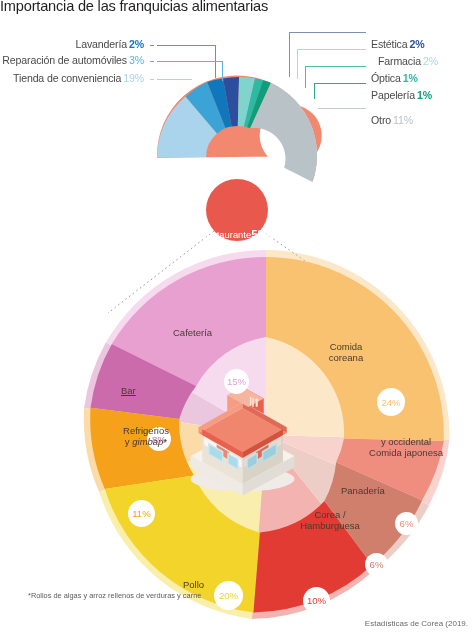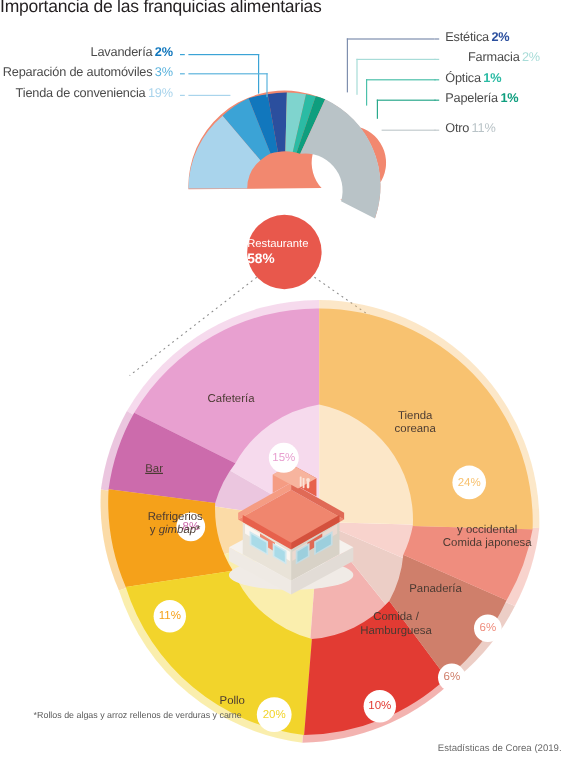--- a/index.html
+++ b/index.html
@@ -33,21 +33,21 @@
   .lg {
     position: absolute;
     font-size: 10.6px;
     color: #4a4a4a;
     white-space: nowrap;
     letter-spacing: -0.15px;
   }
   .lg .pc { font-weight: bold; margin-left: 2px; }
 
   .lg-left { text-align: right; }
-  .lg-right { text-align: left; }
+  .lg-right { text-align: left; margin-top: 13px; }
 
   
   .leader {
     position: absolute;
     background: #9fb6c4;
     height: 1px;
   }
   .leader-v {
     position: absolute;
     width: 1px;
@@ -62,23 +62,23 @@
     position: absolute;
     left: 0; top: 0;
     width: 474px; height: 634px;
   }
 
   
   .badge {
     position: absolute;
     border-radius: 50%;
     display: flex;
-    align-items: flex-start;
+    align-items: flex-end;
     justify-content: center;
-    flex-direction: column;
+    flex-direction: row;
   }
   #badge-restaurante {
     width: 62px; height: 62px;
     background: #e8584c;
     color: #ffffff;
     left: 206px; top: 179px;
     font-size: 9.4px;
     line-height: 1.25;
     text-align: center;
   }
@@ -280,21 +280,21 @@
   <div class="lg lg-left" style="right:330px;top:54px;">
     <span>Reparación de automóviles</span><span class="pc" style="color:#5cb3dd;font-weight:normal;">3%</span>
   </div>
   <div class="lg lg-left" style="right:330px;top:72px;">
     <span>Tienda de conveniencia</span><span class="pc" style="color:#a9d4ec;font-weight:normal;">19%</span>
   </div>
 
   <div class="lg lg-right" style="left:371px;top:25px;">
     <span>Estética</span><span class="pc" style="color:#2b4f9e;">2%</span>
   </div>
-  <div class="lg lg-right" style="left:371px;top:42px;padding-left:19px;">
+  <div class="lg lg-right" style="left:359px;top:42px;padding-left:19px;">
     <span>Farmacia</span><span class="pc" style="color:#a8dcd8;font-weight:normal;">2%</span>
   </div>
   <div class="lg lg-right" style="left:371px;top:59px;">
     <span>Óptica</span><span class="pc" style="color:#2bbba4;">1%</span>
   </div>
   <div class="lg lg-right" style="left:371px;top:76px;">
     <span>Papelería</span><span class="pc" style="color:#0e9e7e;">1%</span>
   </div>
   <div class="lg lg-right" style="left:371px;top:101px;">
     <span>Otro</span><span class="pc" style="color:#b9c3c7;font-weight:normal;">11%</span>
@@ -328,44 +328,44 @@
   </div>
 
   <div class="ilab r" style="left:183px;top:541px;margin-top:38px;">
     <span>Pollo</span>
   </div>
   <div class="pct-bubble" style="left:214px;top:533px;width:29px;height:29px;color:#f2d42b;">
     <span>20%</span>
   </div>
 
   <div class="ilab c" style="left:287px;top:509px;width:86px;">
-    <div>Comida /</div>
+    <div>Corea /</div>
     <div>Hamburguesa</div>
   </div>
-  <div class="pct-bubble" style="left:303px;top:527px;width:27px;height:27px;color:#e23b33;">
+  <div class="pct-bubble" style="left:303px;top:539px;width:27px;height:27px;color:#e23b33;">
     <span>10%</span>
   </div>
 
   <div class="ilab l" style="left:341px;top:485px;">
     <span>Panadería</span>
   </div>
   <div class="pct-bubble" style="left:365px;top:505px;width:23px;height:23px;color:#cf7f6b;">
     <span>6%</span>
   </div>
 
   <div class="ilab c" style="left:347px;top:436px;width:118px;">
     <div>y occidental</div>
     <div>Comida japonesa</div>
   </div>
   <div class="pct-bubble" style="left:395px;top:464px;width:23px;height:23px;color:#ef8d7e;">
     <span>6%</span>
   </div>
 
   <div class="ilab c" style="left:313px;top:341px;width:66px;">
-    <div>Tienda</div>
+    <div>Comida</div>
     <div>coreana</div>
   </div>
   <div class="pct-bubble" style="left:377px;top:340px;width:28px;height:28px;color:#f8c270;">
     <span>24%</span>
   </div>
 
   <div id="footnote">*Rollos de algas y arroz rellenos de verduras y carne</div>
   <div id="source">Estadísticas de Corea (2019.</div>
 
 </div>

